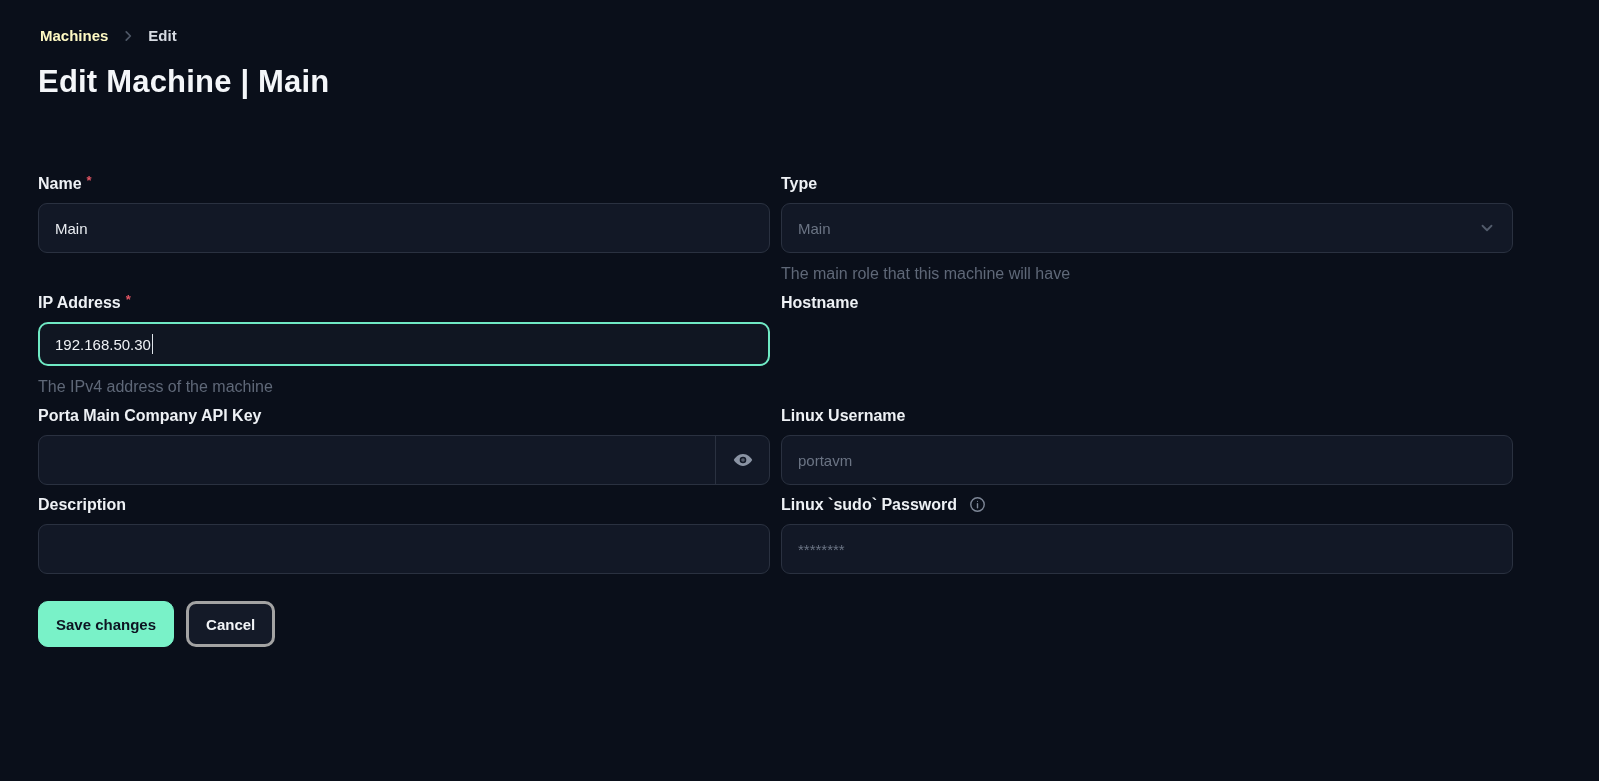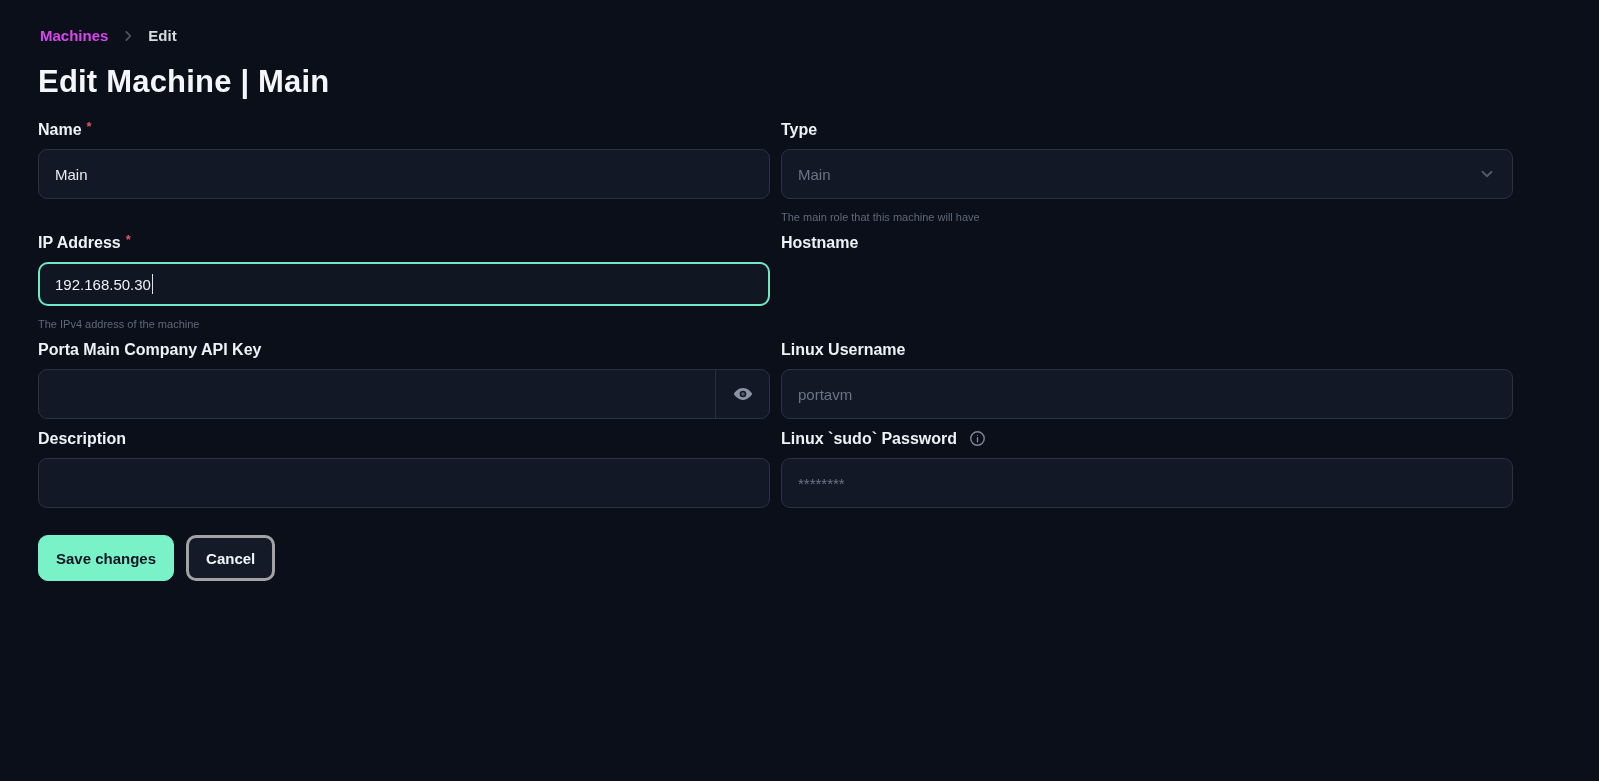--- a/index.html
+++ b/index.html
@@ -18,36 +18,36 @@
 
   
   .breadcrumb {
     display: flex;
     align-items: center;
     gap: 13px;
     font-size: 15px;
     font-weight: 700;
     margin-left: 2px;
   }
-  .breadcrumb .bc-root { color: #d946ef; cursor: pointer; }
+  .breadcrumb .bc-root { color: #fef9c3; cursor: pointer; }
   .breadcrumb .bc-sep { display: flex; align-items: center; color: #4e5766; }
   .breadcrumb .bc-current { color: #d7dbe3; }
 
   
   .page-title {
     margin-top: 20px;
     font-size: 31px;
     font-weight: 800;
     letter-spacing: 0.2px;
     color: #f4f6f9;
   }
 
   
   .form-grid {
-    margin-top: 21px;
+    margin-top: 75px;
     display: grid;
     grid-template-columns: 732px 732px;
     column-gap: 28px;
     row-gap: 38px;
     gap: 11px;
   }
   .field-label {
     display: flex;
     align-items: flex-start;
     gap: 5px;
@@ -72,21 +72,21 @@
     color: #e9ecf1;
     font-size: 15px;
     font-family: "Liberation Sans", sans-serif;
     padding: 10px 16px;
     outline: none;
     display: block;
   }
   .control::placeholder { color: #6b7484; opacity: 1; }
   .helper {
     margin-top: 12px;
-    font-size: 11px;
+    font-size: 16px;
     color: #5f6878;
   }
 
   
   .select {
     display: flex;
     align-items: center;
     justify-content: space-between;
     cursor: default;
   }

